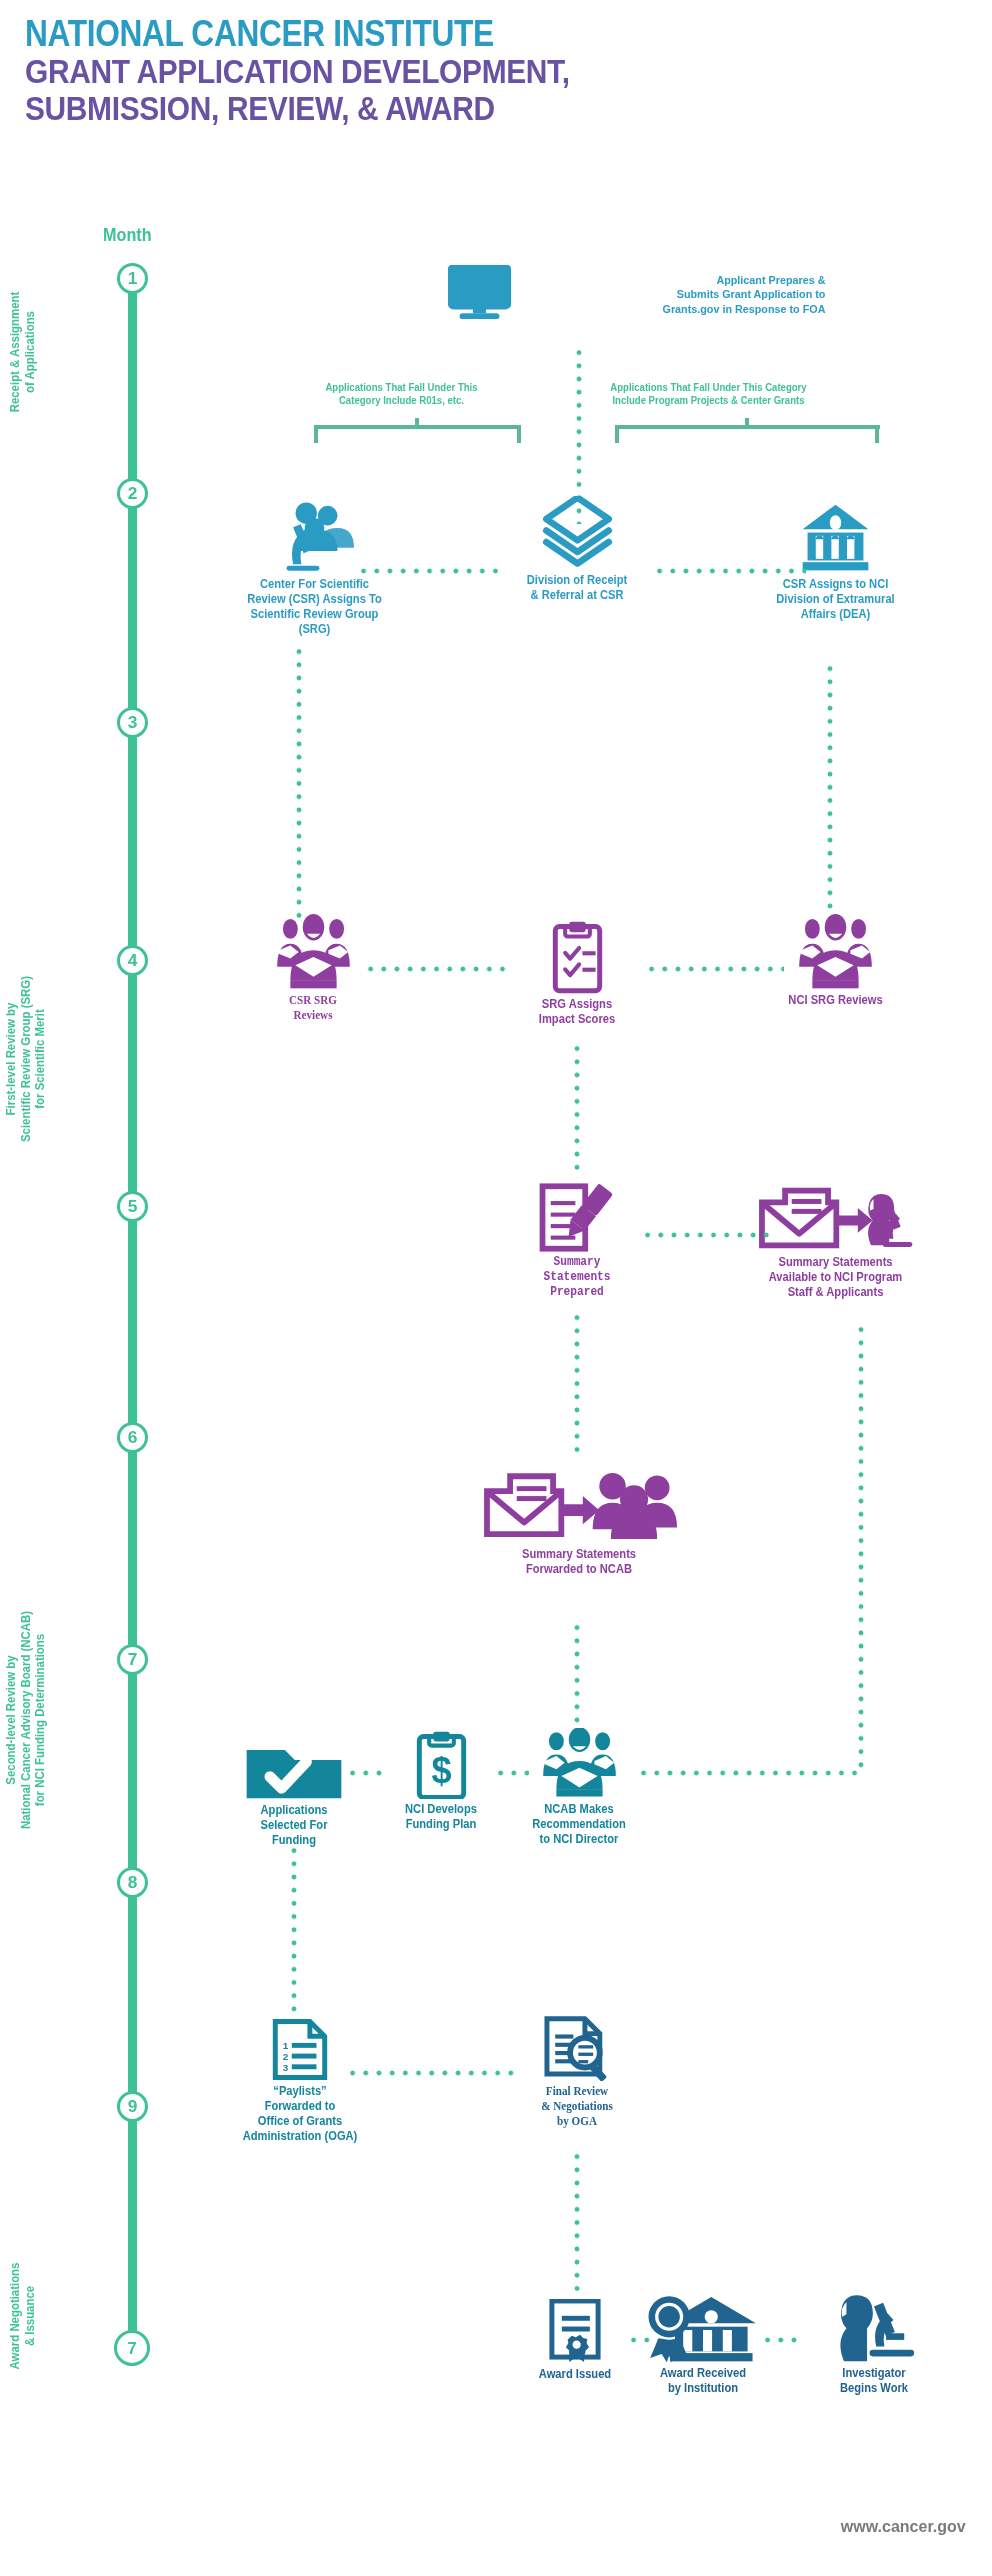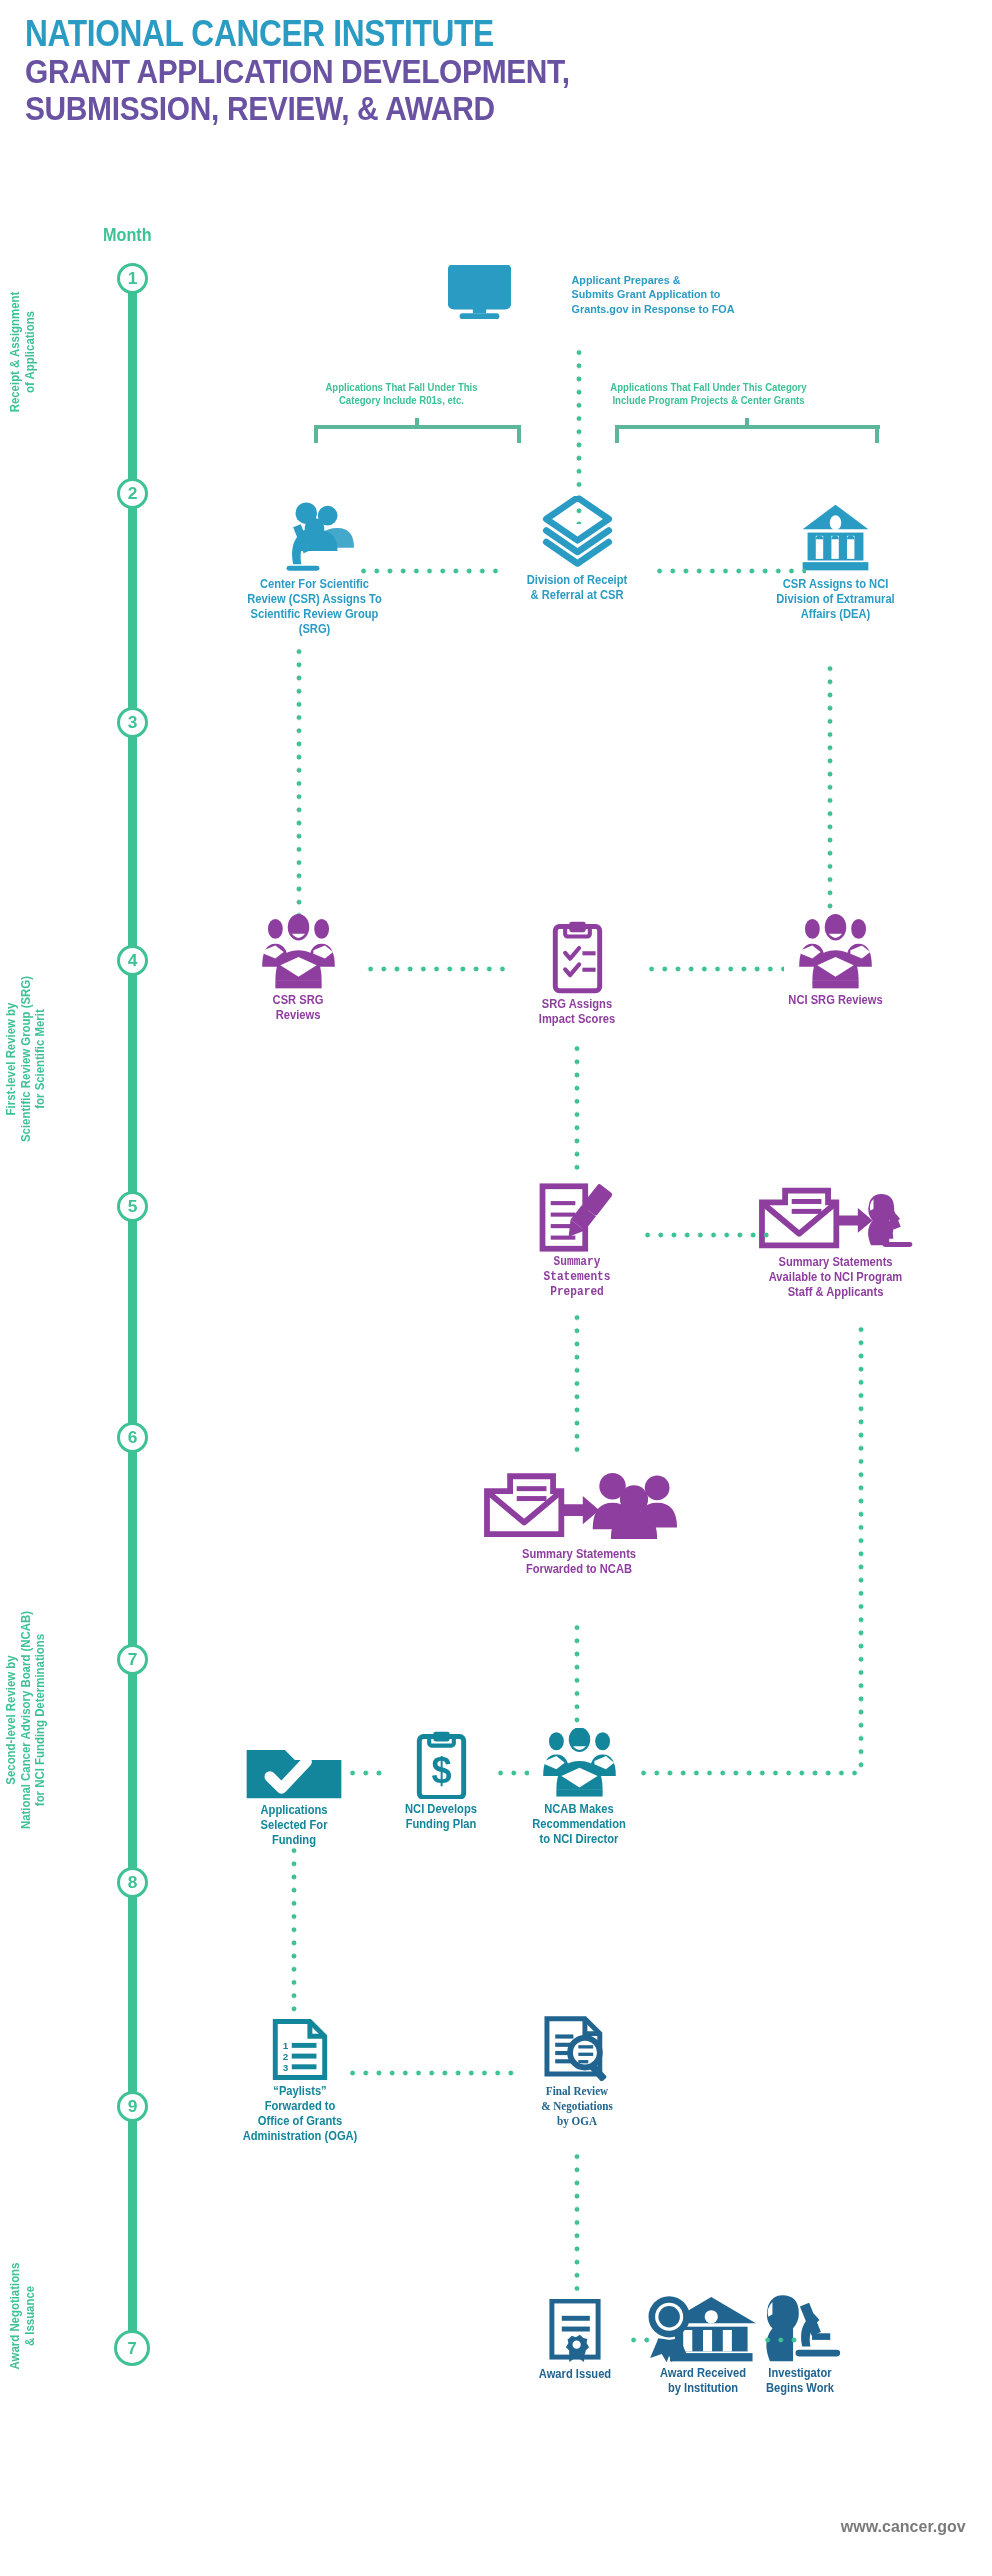--- a/index.html
+++ b/index.html
@@ -153,21 +153,21 @@
   <div class="icon-wrap">
     <svg width="63" height="55" viewBox="0 0 76 66" aria-hidden="true">
       <rect x="3" y="2" width="70" height="48" rx="4" fill="none" class="fill-blue" stroke="#2a9cc4" stroke-width="7"></rect>
       <rect x="30" y="48" width="16" height="10" class="fill-blue"></rect>
       <path d="M16 64 q22 -10 44 0 z" class="fill-blue"></path>
       <rect x="14" y="58" width="48" height="7" rx="3.5" class="fill-blue"></rect>
     </svg>
   </div>
 </div>
 <div class="node" style="left:562px; top:273px; width:273px; text-align:left;">
-  <div class="cap c-blue" style="margin-top:0; font-size:11.6px;">
+  <div class="cap c-blue" style="margin-top:0; font-size:11.6px;text-align:right;">
     <span>Applicant Prepares &amp;</span>
     <span>Submits Grant Application to</span>
     <span>Grants.gov in Response to FOA</span>
   </div>
 </div>
 
 <div class="dots-v" style="left:576px; top:346px; height:178px;"></div>
 
 <div class="bracket-note" style="left:290px; top:382px; width:223px;">
   <span>Applications That Fall Under This</span>
@@ -247,21 +247,21 @@
     <span>Affairs (DEA)</span>
   </div>
 </div>
 
 <div class="dots-h" style="left:357px; top:568px; width:147px;"></div>
 <div class="dots-h" style="left:653px; top:568px; width:153px;"></div>
 
 <div class="dots-v" style="left:296px; top:645px; height:281px;"></div>
 <div class="dots-v" style="left:827px; top:662px; height:265px;"></div>
 
-<div class="node" style="left:232px; top:914px; width:132px;">
+<div class="node" style="left:247px; top:914px; width:132px;font-family:Liberation Serif, serif;">
   <div class="icon-wrap" style="height:76px;">
     <svg width="83" height="76" viewBox="0 0 100 92" aria-hidden="true">
       <ellipse cx="22" cy="18" rx="9" ry="12" class="fill-purple"></ellipse>
       <ellipse cx="78" cy="18" rx="9" ry="12" class="fill-purple"></ellipse>
       <path d="M6 64 q0 -28 16 -28 q16 0 16 28 z" class="fill-purple"></path>
       <path d="M62 64 q0 -28 16 -28 q16 0 16 28 z" class="fill-purple"></path>
       <path d="M8 44 l14 -6 l10 8 l-10 8 l-14 -6 z" fill="#fff"></path>
       <path d="M68 44 l14 -6 l10 8 l-10 8 l-14 -6 z" fill="#fff"></path>
       <ellipse cx="50" cy="16" rx="13" ry="16" class="fill-purple"></ellipse>
       <path d="M42 24 q8 10 16 0" fill="#fff"></path>
@@ -528,21 +528,21 @@
       <circle cx="29" cy="30" r="17" fill="#fff"></circle>
       <circle cx="29" cy="30" r="13" class="fill-navy"></circle>
     </svg>
   </div>
   <div class="cap c-navy">
     <span>Award Received</span>
     <span>by Institution</span>
   </div>
 </div>
 
-<div class="node" style="left:742px; top:2292px; width:116px;">
+<div class="node" style="left:816px; top:2292px; width:116px;">
   <div class="icon-wrap" style="height:71px;">
     <svg width="93" height="71" viewBox="0 0 112 86" aria-hidden="true">
       <path d="M34 4 q20 0 20 22 q0 10 -7 18 l0 40 h-28 q-10 -24 3 -40 q-10 -10 -5 -28 q5 -12 17 -12 z" class="fill-navy"></path>
       <path d="M22 12 q-8 8 -5 18 l5 -3 z" fill="#fff"></path>
       <rect x="62" y="14" width="12" height="38" transform="rotate(-22 68 33)" class="fill-navy"></rect>
       <path d="M58 66 q-6 -26 14 -40 l7 8 q-15 12 -11 32 z" class="fill-navy"></path>
       <rect x="50" y="70" width="54" height="8" rx="4" class="fill-navy"></rect>
       <rect x="70" y="50" width="22" height="8" class="fill-navy"></rect>
     </svg>
   </div>

